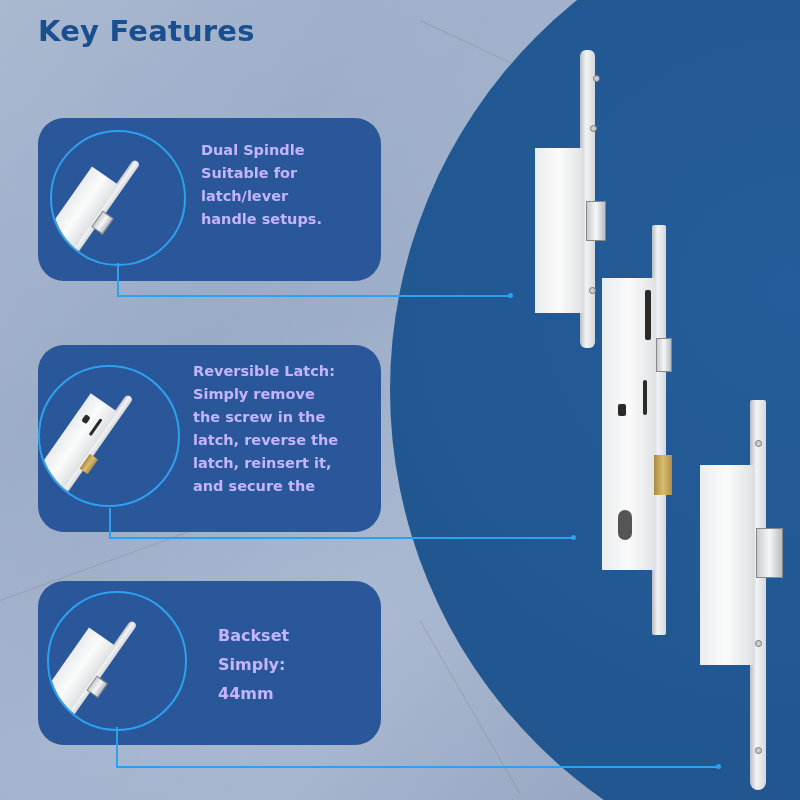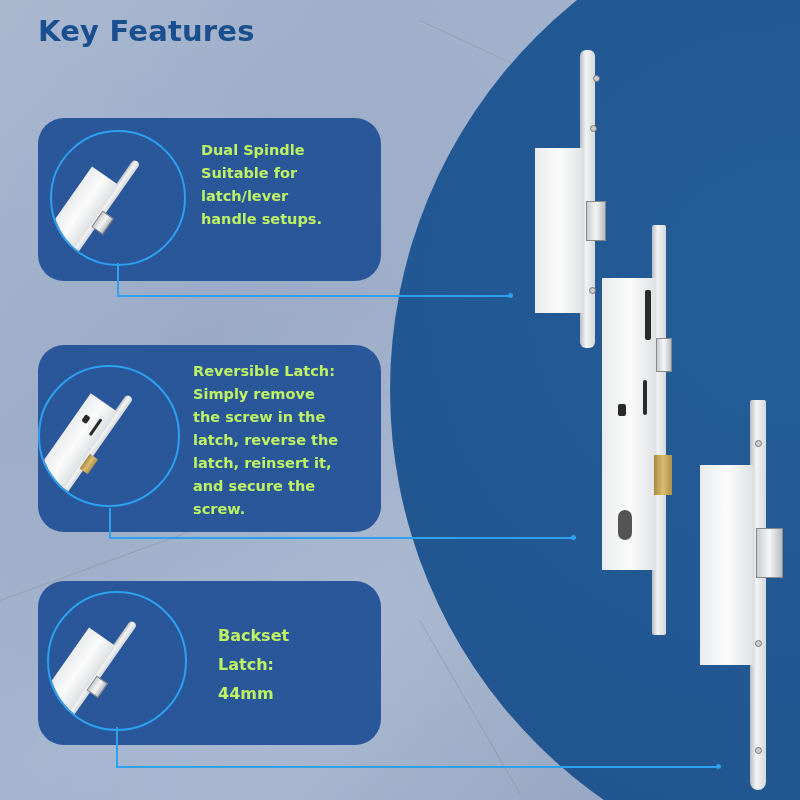--- a/index.html
+++ b/index.html
@@ -9,21 +9,21 @@
     background:
       linear-gradient(115deg, rgba(255,255,255,0.08) 0%, rgba(255,255,255,0) 30%, rgba(255,255,255,0.06) 55%, rgba(0,0,0,0.03) 80%),
       linear-gradient(160deg, #a3b2cc 0%, #9aabc7 40%, #a6b5cf 70%, #9cacc8 100%); }
   .vein { position:absolute; border-top:1px solid rgba(120,110,100,0.25); transform-origin:left; }
   .arc { position:absolute; left:390px; top:-110px; width:1000px; height:1000px; border-radius:50%;
     background: radial-gradient(circle at 40% 40%, #245d99 0%, #215690 60%, #1f5189 100%); }
   .title { position:absolute; left:38px; top:14px; font-size:29px; font-weight:bold; color:#1a4f8f;
     letter-spacing:0.2px; }
   .card { position:absolute; left:38px; width:343px; background:#2a5799; border-radius:26px; }
   .circle { position:absolute; border:2px solid #2ea0f0; border-radius:50%; overflow:hidden; }
-  .card-text { position:absolute; color:#bef264; font-weight:bold; font-size:14.5px; line-height:23px; }
+  .card-text { position:absolute; color:#c4b5fd; font-weight:bold; font-size:14.5px; line-height:23px; }
   .line-v { position:absolute; width:2px; background:#2ea0f0; }
   .line-h { position:absolute; height:2px; background:#2ea0f0; }
   .dot { position:absolute; width:5px; height:5px; border-radius:50%; background:#2ea0f0; }
   
   .faceplate { position:absolute; background:linear-gradient(90deg,#b9bdc1,#f2f3f4 40%,#d5d8db); border-radius:6px; }
   .case { position:absolute; background:linear-gradient(90deg,#e9ebed,#fbfbfb 50%,#dfe2e4); }
   .bolt { position:absolute; background:linear-gradient(90deg,#c9ccd0,#f5f6f7,#b8bcc0); border:1px solid #888; }
   .brass { position:absolute; background:linear-gradient(90deg,#a98a3f,#d9bd73,#b08f45); }
   .hole { position:absolute; width:5px; height:5px; border-radius:50%; border:1px solid #777; background:#ccc; }
   .slot { position:absolute; background:#2a2a2a; border-radius:2px; }
@@ -67,35 +67,34 @@
       <div class="brass" style="left:48px;top:60px;width:10px;height:18px;"></div>
     </div>
   </div>
   <div class="card-text" style="left:155px;top:15px;">
     <div>Reversible Latch:</div>
     <div>Simply remove</div>
     <div>the screw in the</div>
     <div>latch, reverse the</div>
     <div>latch, reinsert it,</div>
     <div>and secure the</div>
-    <div>screw.</div>
   </div>
 </div>
 
 <div class="card" style="top:581px;height:164px;">
   <div class="circle" style="left:9px;top:10px;width:136px;height:136px;">
     <div class="mini" style="left:40px;top:10px;">
       <div class="faceplate" style="left:44px;top:-10px;width:8px;height:150px;"></div>
       <div class="case" style="left:14px;top:20px;width:32px;height:80px;"></div>
       <div class="bolt" style="left:48px;top:55px;width:12px;height:16px;"></div>
     </div>
   </div>
   <div class="card-text" style="left:180px;top:40px;font-size:16px;line-height:29px;">
     <div>Backset</div>
-    <div>Latch:</div>
+    <div>Simply:</div>
     <div>44mm</div>
   </div>
 </div>
 
 <div class="line-v" style="left:117px;top:263px;height:33px;"></div>
 <div class="line-h" style="left:117px;top:295px;width:393px;"></div>
 <div class="dot" style="left:508px;top:293px;"></div>
 
 <div class="line-v" style="left:109px;top:508px;height:30px;"></div>
 <div class="line-h" style="left:109px;top:537px;width:464px;"></div>

